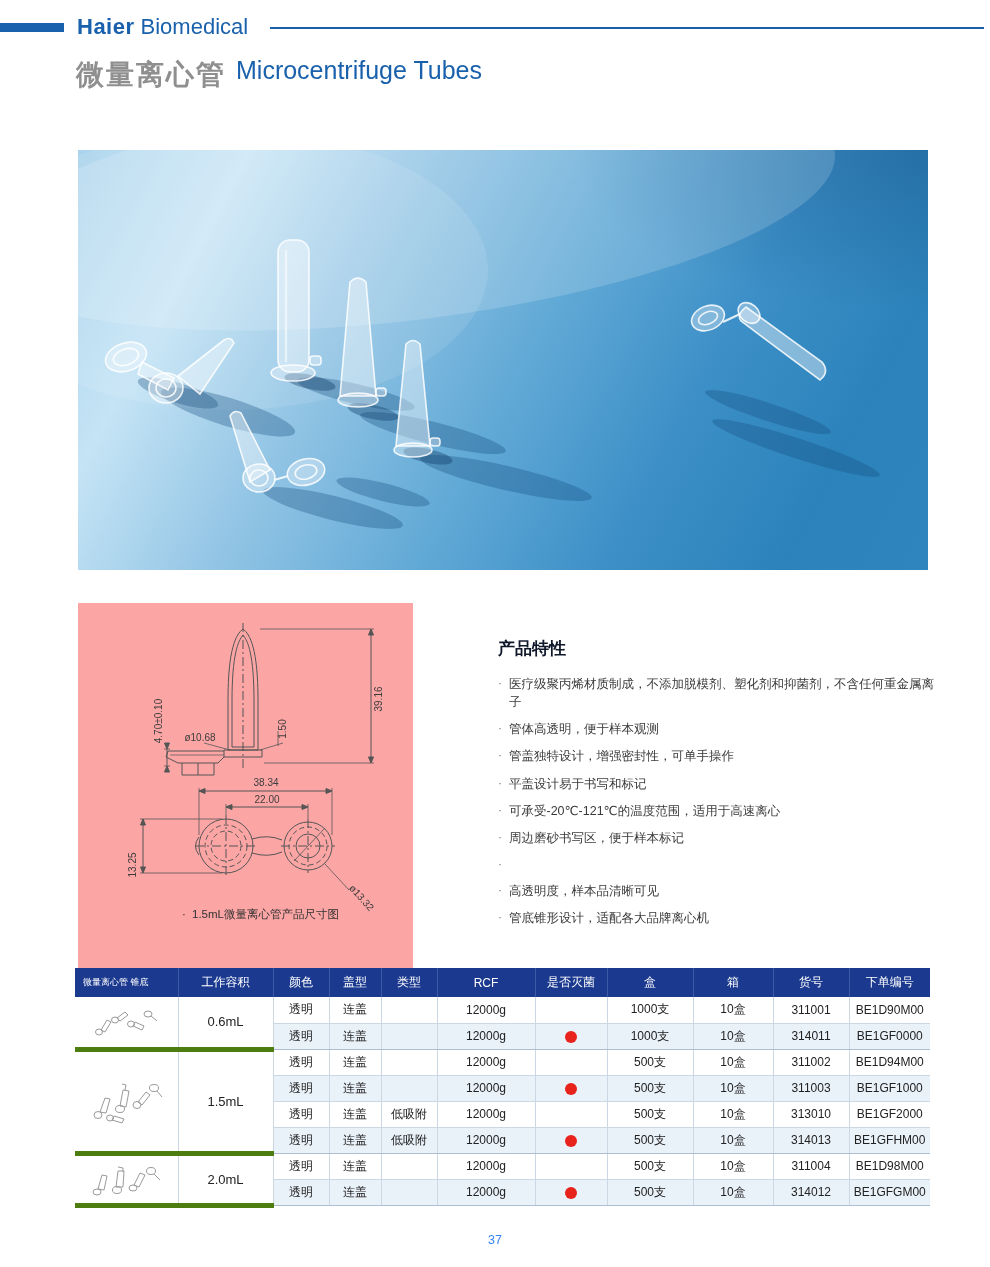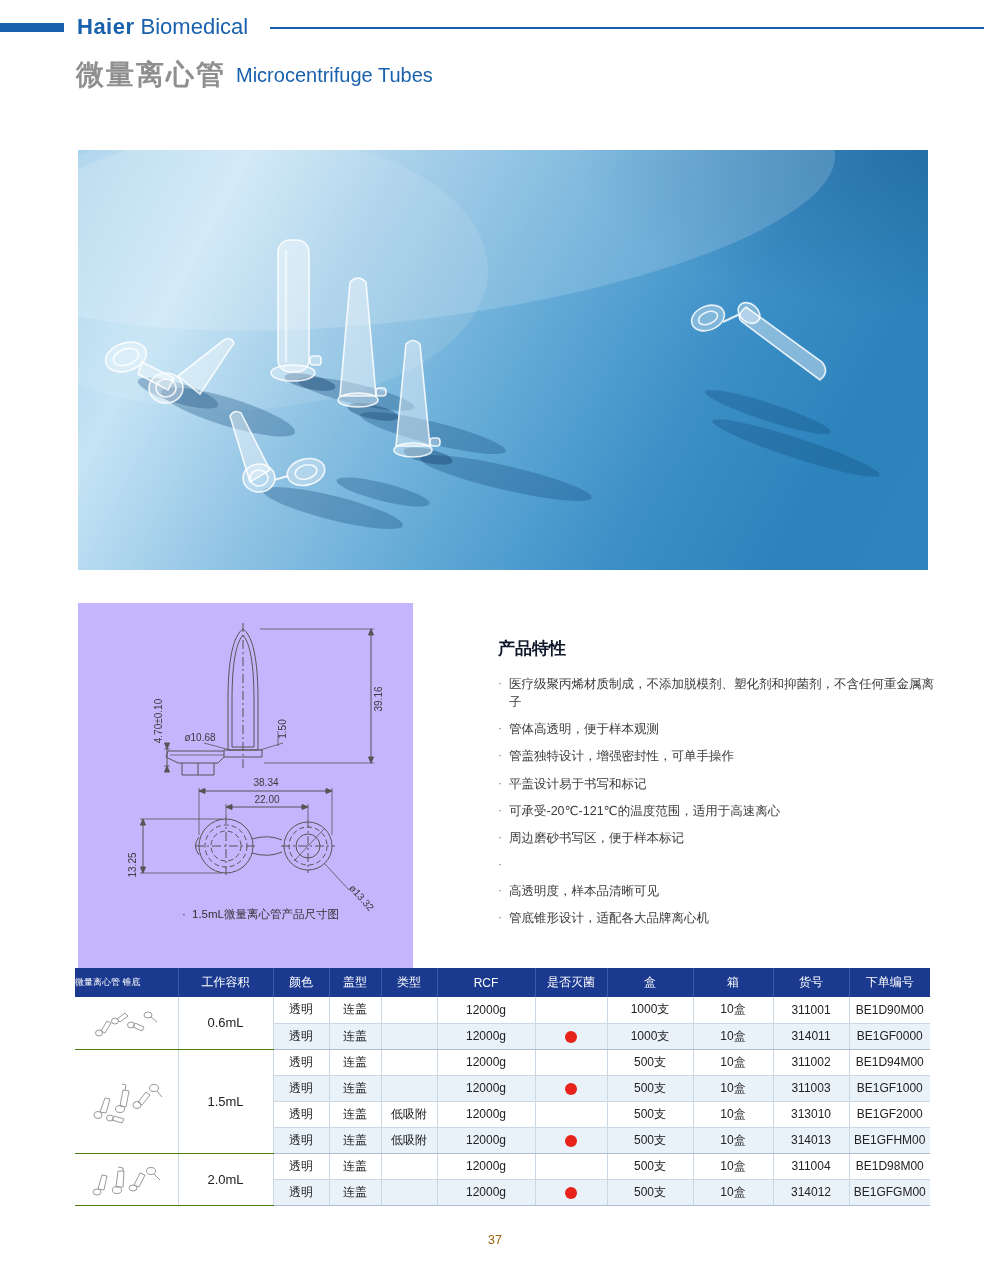--- a/index.html
+++ b/index.html
@@ -11,67 +11,67 @@
 
   
   .brand-row { position:absolute; left:0; top:14px; width:990px; height:34px; }
   .brand-bar { position:absolute; left:0; top:9px; width:64px; height:9px; background:#1961ac; }
   .brand-text { position:absolute; left:77px; top:0; font-size:22px; color:#1961ac; white-space:nowrap; }
   .brand-text .haier { font-weight:bold; letter-spacing:.5px; }
   .brand-text .biomedical { font-weight:400; margin-left:6px; }
   .brand-line { position:absolute; left:270px; right:6px; top:13px; height:2px; background:#1961ac; }
 
   
-  .page-title { position:absolute; left:76px; top:56px; display:flex; align-items:center; }
+  .page-title { position:absolute; left:76px; top:56px; display:flex; align-items:flex-start; }
   .title-cn { font-size:28px; font-weight:bold; color:#8f8f8f; letter-spacing:2px; }
-  .title-en { font-size:20px; color:#1961ac; margin-left:10px; }
+  .title-en { font-size:25px; color:#1961ac; margin-left:10px; }
 
   
   .photo {
     position:absolute; left:78px; top:150px; width:850px; height:420px; overflow:hidden;
     background:linear-gradient(118deg,#a9d3ec 0%,#c5e4f5 16%,#93c5e5 33%,#61a9d6 52%,#3c8fc7 70%,#2c83bb 86%,#2f86be 100%);
   }
   .photo .corner-shade { position:absolute; inset:0;
     background:radial-gradient(ellipse 60% 55% at 100% 0%, rgba(16,74,126,.40), rgba(16,74,126,0) 70%); }
   .photo svg { position:absolute; inset:0; }
 
   
-  .drawing { position:absolute; left:78px; top:603px; width:335px; height:398px; background:#c4b5fd; }
+  .drawing { position:absolute; left:78px; top:603px; width:335px; height:398px; background:#fca5a5; }
   .drawing svg { width:335px; height:332px; display:block; }
   .dim { font-size:10px; fill:#3c3c3c; font-family:"Liberation Sans","DejaVu Sans",sans-serif; }
   .cap-label { font-size:11.5px; fill:#333; }
 
   
   .features { position:absolute; left:498px; top:637px; width:440px; }
   .features-title { font-size:17px; font-weight:bold; color:#0f172a; margin-bottom:15px; }
   .feature-item { display:flex; font-size:12.5px; color:#3a3a3a; line-height:1.45; margin-bottom:9px; }
   .feature-item .bullet { color:#7a7a7a; margin-right:7px; font-size:12px; line-height:1.45; }
 
   
   .spec-table { position:absolute; left:75px; top:968px; width:855px; border-collapse:collapse; table-layout:fixed; }
   .spec-table th {
     background:#1b3a8f; color:#ffffff; font-weight:normal; font-size:12px; height:29px;
     border-right:1px solid #3d5aa6; text-align:center; vertical-align:middle;
   }
   .spec-table th:last-child { border-right:none; }
-  .spec-table th.first-col { font-size:9px; font-weight:normal; text-align:left; }
+  .spec-table th.first-col { font-size:9px; font-weight:normal; text-align:left; padding-left:8px; }
   .spec-table td {
     font-size:12px; color:#222; text-align:center; vertical-align:middle; height:26px;
     border-right:1px solid #ccd7e4; border-bottom:1px solid #ccd7e4; background:#ffffff;
   }
   .spec-table td:last-child { border-right:none; }
   .spec-table tr.alt td { background:#e9f1f9; }
-  .spec-table td.group-cell { background:#ffffff; border-bottom:1px solid #4d7c0f; }
+  .spec-table td.group-cell { background:#ffffff; border-bottom:5px solid #4d7c0f; }
   .spec-table tr.group-end td { border-bottom:1px solid #aebdd0; }
   .spec-table td.volume-cell { font-size:13px; }
   .dot { display:inline-block; width:12px; height:12px; border-radius:50%; background:#e8231c; vertical-align:middle; }
   .tube-thumb { display:block; margin:0 auto; }
 
   
-  .footer { position:absolute; left:0; top:1233px; width:990px; text-align:center; font-size:12.5px; color:#a16207; }
+  .footer { position:absolute; left:0; top:1233px; width:990px; text-align:center; font-size:12.5px; color:#3b82f6; }
 </style>
 </head>
 <body>
 
 <div class="brand-row">
   <div class="brand-bar"></div>
   <div class="brand-text">
     <span class="haier">Haier</span><span class="biomedical">Biomedical</span>
   </div>
   <div class="brand-line"></div>

